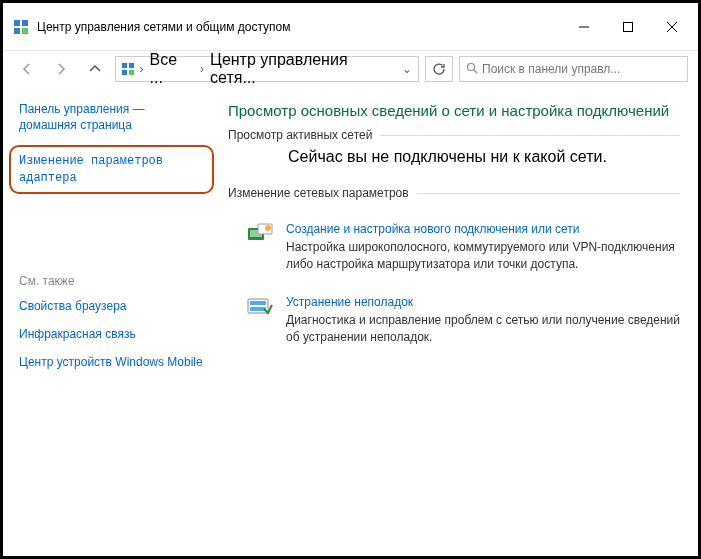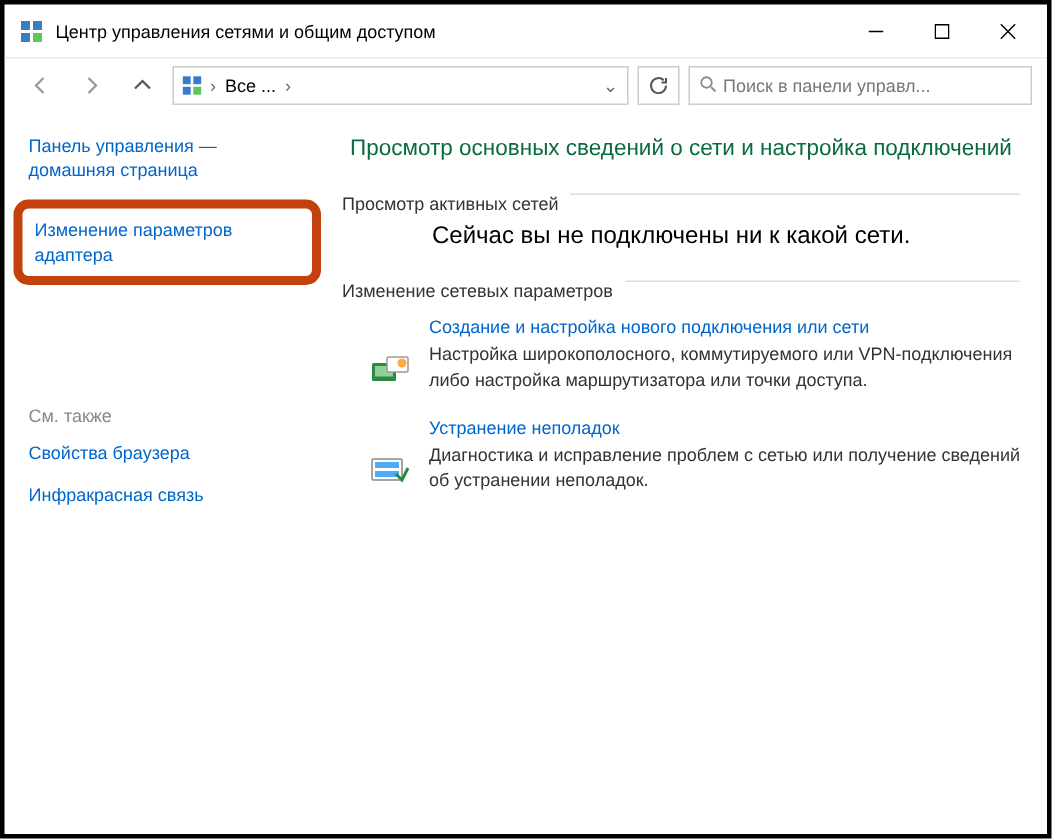--- a/index.html
+++ b/index.html
@@ -1,47 +1,47 @@
 <!DOCTYPE html>
 <html><head>
 <meta charset="utf-8">
 <style>
 * { box-sizing: border-box; margin: 0; padding: 0; }
 body { font-family: "Segoe UI", Tahoma, sans-serif; font-size: 12px; color: #000; background: #fff; width: 701px; height: 559px; border: 3px solid #000; overflow: hidden; }
-.titlebar { display: flex; align-items: center; height: 36px; padding: 0 4px 0 10px; border-bottom: 1px solid #e8e8e8; }
+.titlebar { display: flex; align-items: center; height: 48px; padding: 0 4px 0 10px; border-bottom: 1px solid #e8e8e8; }
 .titlebar .app-icon { width: 16px; height: 16px; margin-right: 8px; display: inline-flex; }
 .titlebar .title-text { flex: 1; font-size: 12px; }
 .titlebar .win-btn { width: 44px; height: 30px; display: flex; align-items: center; justify-content: center; }
 .win-btn svg { width: 10px; height: 10px; }
 
 .navbar { display: flex; align-items: center; height: 36px; padding: 2px 10px; gap: 6px; }
 .nav-arrow { width: 28px; height: 28px; display: flex; align-items: center; justify-content: center; color: #888; }
 .nav-arrow.enabled { color: #333; }
 .breadcrumb { flex: 1; display: flex; align-items: center; border: 1px solid #ccc; height: 26px; background: #fff; padding: 0 2px; }
 .breadcrumb .bc-icon { width: 20px; display: flex; justify-content: center; }
-.breadcrumb .bc-item { padding: 0 4px; font-size: 12px; }
+.breadcrumb .bc-item { padding: 0 4px; font-size: 16px; }
 .breadcrumb .bc-sep { color: #666; padding: 0 2px; }
 .breadcrumb .bc-dropdown { color: #666; padding: 0 4px; }
 .refresh-btn { width: 28px; height: 26px; border: 1px solid #ccc; display: flex; align-items: center; justify-content: center; }
 .search-box { width: 229px; height: 26px; border: 1px solid #ccc; display: flex; align-items: center; padding: 0 6px; color: #777; }
 .search-box .search-icon { margin-right: 4px; }
 
 .content { display: flex; height: calc(100% - 68px); }
 .sidebar { width: 217px; padding: 14px 16px; }
 .sidebar a { color: #0066cc; text-decoration: none; display: block; font-size: 12px; line-height: 1.35; }
 .sidebar-item { margin-bottom: 12px; }
-.highlight-box { border: 6px solid #c2410c; border-radius: 10px; padding: 6px 8px; margin: 0 -10px 8px -10px; }
+.highlight-box { border: 2px solid #c2410c; border-radius: 10px; padding: 6px 8px; margin: 0 -10px 8px -10px; font-family: Liberation Mono, monospace; }
 .see-also-label { color: #888; margin-top: 80px; margin-bottom: 10px; }
 
 .main { flex: 1; padding: 14px 18px 14px 8px; }
-.main-heading { color: #0a6b3e; font-size: 15px; font-weight: normal; margin-bottom: 20px; line-height: 1.35; text-align: center; }
-.section-header { font-size: 12px; color: #333; margin-bottom: 6px; position: relative; display: flex; }
+.main-heading { color: #0a6b3e; font-size: 15px; font-weight: normal; margin-bottom: 7px; line-height: 1.35; }
+.section-header { font-size: 12px; color: #333; margin-bottom: 6px; position: relative; display: flex; align-items: center; }
 .section-header::after { content: ""; flex: 1; height: 1px; background: #ddd; margin-left: 8px; }
 .no-network-msg { margin: 6px 0 20px 60px; font-size: 16px; }
-.action-item { display: flex; margin: 10px 0 16px 18px; align-items: flex-end; }
+.action-item { display: flex; margin: 22px 0 16px 18px; }
 .action-item .action-icon { width: 30px; height: 26px; flex-shrink: 0; margin-right: 10px; display: flex; align-items: flex-start; }
 .action-item .action-text .action-link { color: #0066cc; font-size: 12px; display: block; margin-bottom: 3px; }
 .action-item .action-text .action-desc { font-size: 12px; color: #333; line-height: 1.4; }
 </style>
 </head>
 <body>
 
 <div class="titlebar">
   <span class="app-icon">
     <svg viewBox="0 0 16 16">
@@ -91,20 +91,21 @@
         <svg width="14" height="14" viewBox="0 0 16 16">
           <rect x="1" y="1" width="6" height="6" fill="#3a7bc8"></rect>
           <rect x="9" y="1" width="6" height="6" fill="#3a7bc8"></rect>
           <rect x="1" y="9" width="6" height="6" fill="#3a7bc8"></rect>
           <rect x="9" y="9" width="6" height="6" fill="#5ac85a"></rect>
         </svg>
       </span>
     <span class="bc-sep">›</span>
     <span class="bc-item">Все ...</span>
     <span class="bc-sep">›</span>
+    <span class="bc-item">Центр управления сетя...</span>
     <span style="flex:1"></span>
     <span class="bc-dropdown">⌄</span>
   </div>
   <div class="refresh-btn">
       <svg width="14" height="14" viewBox="0 0 14 14">
         <path d="M12 7 A5 5 0 1 1 10.5 3.5 M12 2 L12 5 L9 5" fill="none" stroke="#555" stroke-width="1.3"></path>
       </svg>
     </div>
   <div class="search-box">
     <span class="search-icon"><svg width="12" height="12" viewBox="0 0 12 12">
@@ -123,20 +124,23 @@
     <div class="highlight-box">
       <a>Изменение параметров адаптера</a>
     </div>
 
     <div class="see-also-label">См. также</div>
     <div class="sidebar-item">
         <a>Свойства браузера</a>
       </div>
     <div class="sidebar-item">
         <a>Инфракрасная связь</a>
+      </div>
+    <div class="sidebar-item">
+        <a>Центр устройств Windows Mobile</a>
       </div>
   </div>
 
   <div class="main">
     <h1 class="main-heading">Просмотр основных сведений о сети и настройка подключений</h1>
 
     <div class="section-header">
         <span>Просмотр активных сетей</span>
       </div>
     <div class="no-network-msg">Сейчас вы не подключены ни к какой сети.</div>

